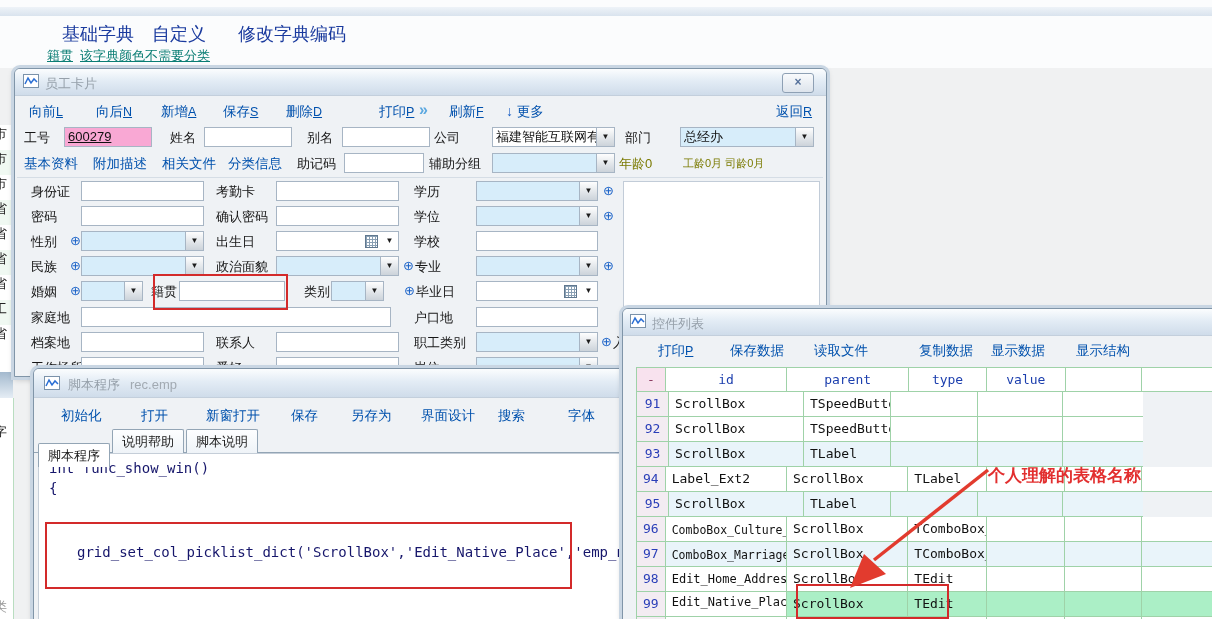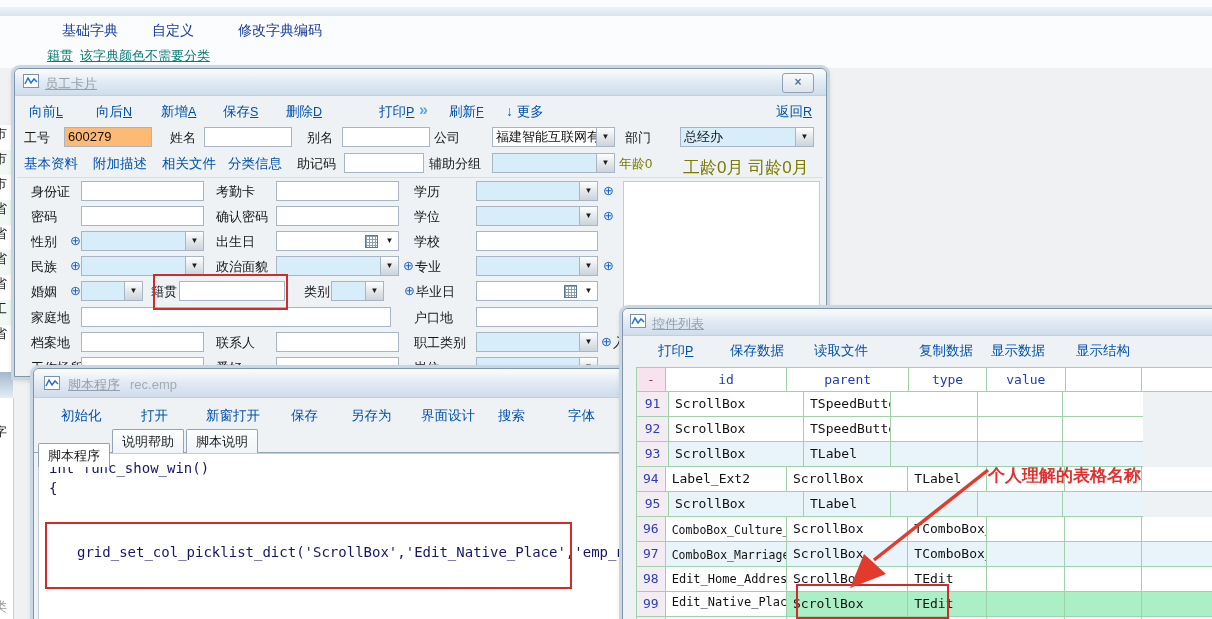--- a/index.html
+++ b/index.html
@@ -2,50 +2,50 @@
 <html><head>
 <meta charset="utf-8">
 <style>
   html,body{margin:0;padding:0;background:#e8e8e8;}
   #root{position:relative;width:1212px;height:619px;overflow:hidden;background:#f0f1f2;
         font-family:"Liberation Sans","DejaVu Sans",sans-serif;font-size:13px;color:#111;}
   
   #top-white{position:absolute;left:0;top:0;width:1212px;height:68px;background:#fbfcfd;}
   #top-band{position:absolute;left:0;top:7px;width:1212px;height:9px;
             background:linear-gradient(#eef3f8,#d9e3ee);}
-  .menu-item{position:absolute;top:22px;color:#1a3a9e;font-size:14px;cursor:default;}
+  .menu-item{position:absolute;top:22px;color:#1a3a9e;font-size:18px;cursor:default;}
   .dict-name{position:absolute;top:47px;color:#0a7d74;font-size:13px;text-decoration:underline;}
   
   .strip-cell{position:absolute;left:0;width:13px;height:25px;border-bottom:1px solid #b9ddc0;
               border-right:1px solid #b9ddc0;overflow:hidden;background:#fff;}
   .strip-cell.alt{background:#f0f9f2;}
   .strip-cell span{display:inline-block;margin-left:-6px;font-size:13px;color:#222;}
   .strip-cell.dim span{color:#999;}
   #strip-band{position:absolute;left:0;top:372px;width:13px;height:26px;
               background:linear-gradient(#a3b9ce,#e5edf5);}
   
   .win{position:absolute;background:#eff2f5;border:1px solid #8095a8;border-radius:6px 6px 0 0;
        box-shadow:0 0 0 3px #c9d6e3,0 2px 6px rgba(0,0,0,.25);}
   .titlebar{position:absolute;left:0;top:0;right:0;height:26px;border-radius:5px 5px 0 0;
             background:linear-gradient(#fbfdfe,#e3ecf5 45%,#cfdcea);border-bottom:1px solid #c3cfdc;}
   .wicon{position:absolute;left:8px;top:5px;}
-  .wtitle{position:absolute;left:30px;top:6px;color:#96a0aa;font-size:13px;text-decoration:underline;}
+  .wtitle{position:absolute;left:30px;top:6px;color:#96a0aa;font-size:13px;}
   .wtitle2{position:absolute;top:6px;color:#a2aab2;font-size:13px;}
   .closebtn{position:absolute;width:30px;height:18px;border:1px solid #8ea0b4;border-radius:3px;
             background:linear-gradient(#f8fafc,#dde4ec);color:#55719b;font-weight:bold;font-size:12px;
             text-align:center;line-height:17px;cursor:default;}
   .linkbtn{position:absolute;color:#0051ad;font-size:13.5px;cursor:default;white-space:nowrap;}
   .linkbtn .k{text-decoration:underline;font-size:12.5px;}
   .chev{color:#5aa8e0;font-weight:bold;font-size:16px;}
   .darr{color:#1b5fc4;font-weight:bold;font-size:14px;}
   .lbl{position:absolute;color:#161616;font-size:13px;white-space:nowrap;}
   .olive{color:#7a7a00;}
   .inp{position:absolute;box-sizing:border-box;height:20px;background:#fff;border:1px solid #a7b5c4;
        font-size:13px;line-height:18px;padding:0 3px;overflow:hidden;white-space:nowrap;}
-  .inp.pink{background:#fdba74;}
+  .inp.pink{background:#f9a8d4;text-decoration:underline;}
   .combo{position:absolute;box-sizing:border-box;height:20px;border:1px solid #a7b5c4;
          background:#d7edfa;font-size:13px;line-height:18px;padding:0 20px 0 3px;
          overflow:hidden;white-space:nowrap;}
   .combo.white{background:#fff;}
   .cbtn{position:absolute;right:0;top:0;bottom:0;width:17px;border-left:1px solid #a7b5c4;
         background:linear-gradient(#fefefe,#e2e6ea 55%,#ccd3da);color:#1c1c1c;font-size:8px;
         display:flex;align-items:center;justify-content:center;}
   .calgrid{position:absolute;right:20px;top:3px;width:11px;height:11px;border:1px solid #60788f;
            background-color:#fff;
            background-image:linear-gradient(#8aa0b4 1px,transparent 1px),
@@ -160,21 +160,21 @@
     <span class="linkbtn" style="left:78px;top:86px">附加描述</span>
     <span class="linkbtn" style="left:147px;top:86px">相关文件</span>
     <span class="linkbtn" style="left:213px;top:86px">分类信息</span>
     <span class="lbl" style="left:282px;top:86px">助记码</span>
     <div class="inp" style="left:329px;top:84px;width:80px"></div>
     <span class="lbl" style="left:414px;top:86px">辅助分组</span>
     <div class="combo" style="left:477px;top:84px;width:123px">
         <span class="cbtn">▼</span>
       </div>
     <span class="lbl olive" style="left:604px;top:86px">年龄0</span>
-    <span class="lbl olive" style="left:668px;top:87px;font-size:17px">工龄0月 司龄0月</span>
+    <span class="lbl olive" style="left:668px;top:87px;font-size:11px">工龄0月 司龄0月</span>
     <div class="hline" style="left:2px;top:108px;width:806px"></div>
 
     <span class="lbl" style="left:16px;top:114px">身份证</span>
     <div class="inp" style="left:66px;top:112px;width:123px"></div>
     <span class="lbl" style="left:201px;top:114px">考勤卡</span>
     <div class="inp" style="left:261px;top:112px;width:123px"></div>
     <span class="lbl" style="left:399px;top:114px">学历</span>
     <div class="combo" style="left:461px;top:112px;width:122px">
         <span class="cbtn">▼</span>
       </div>

